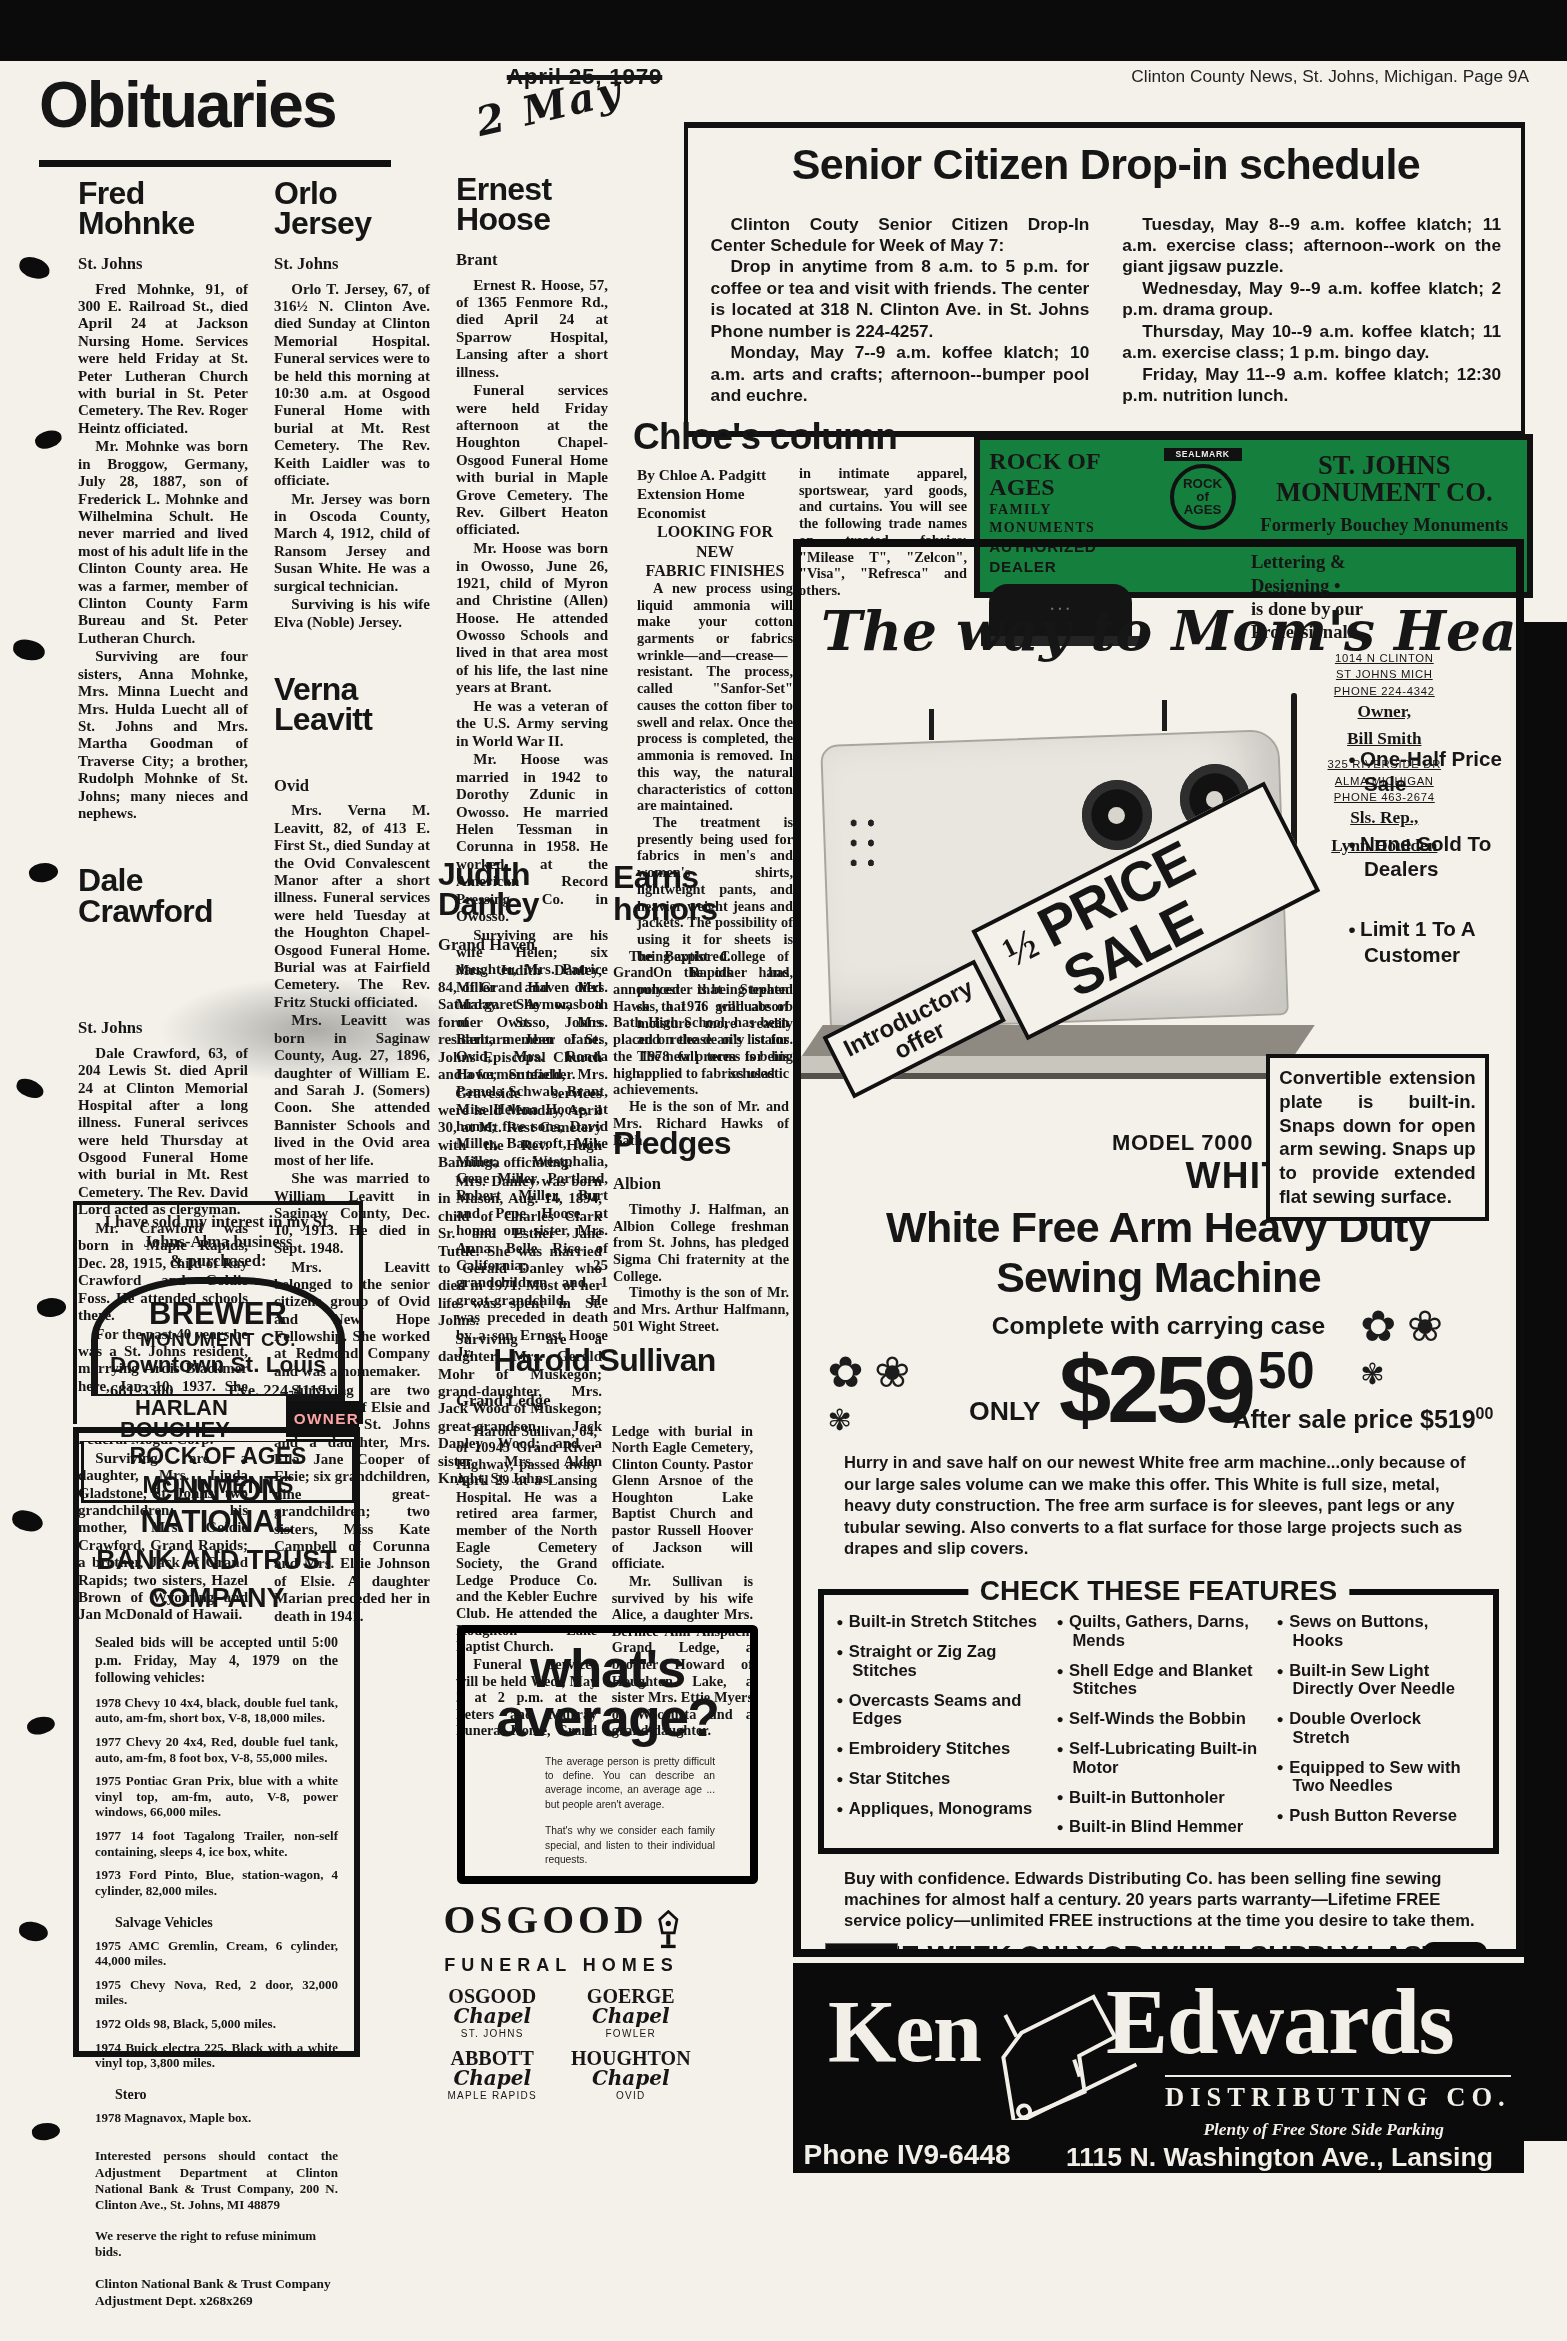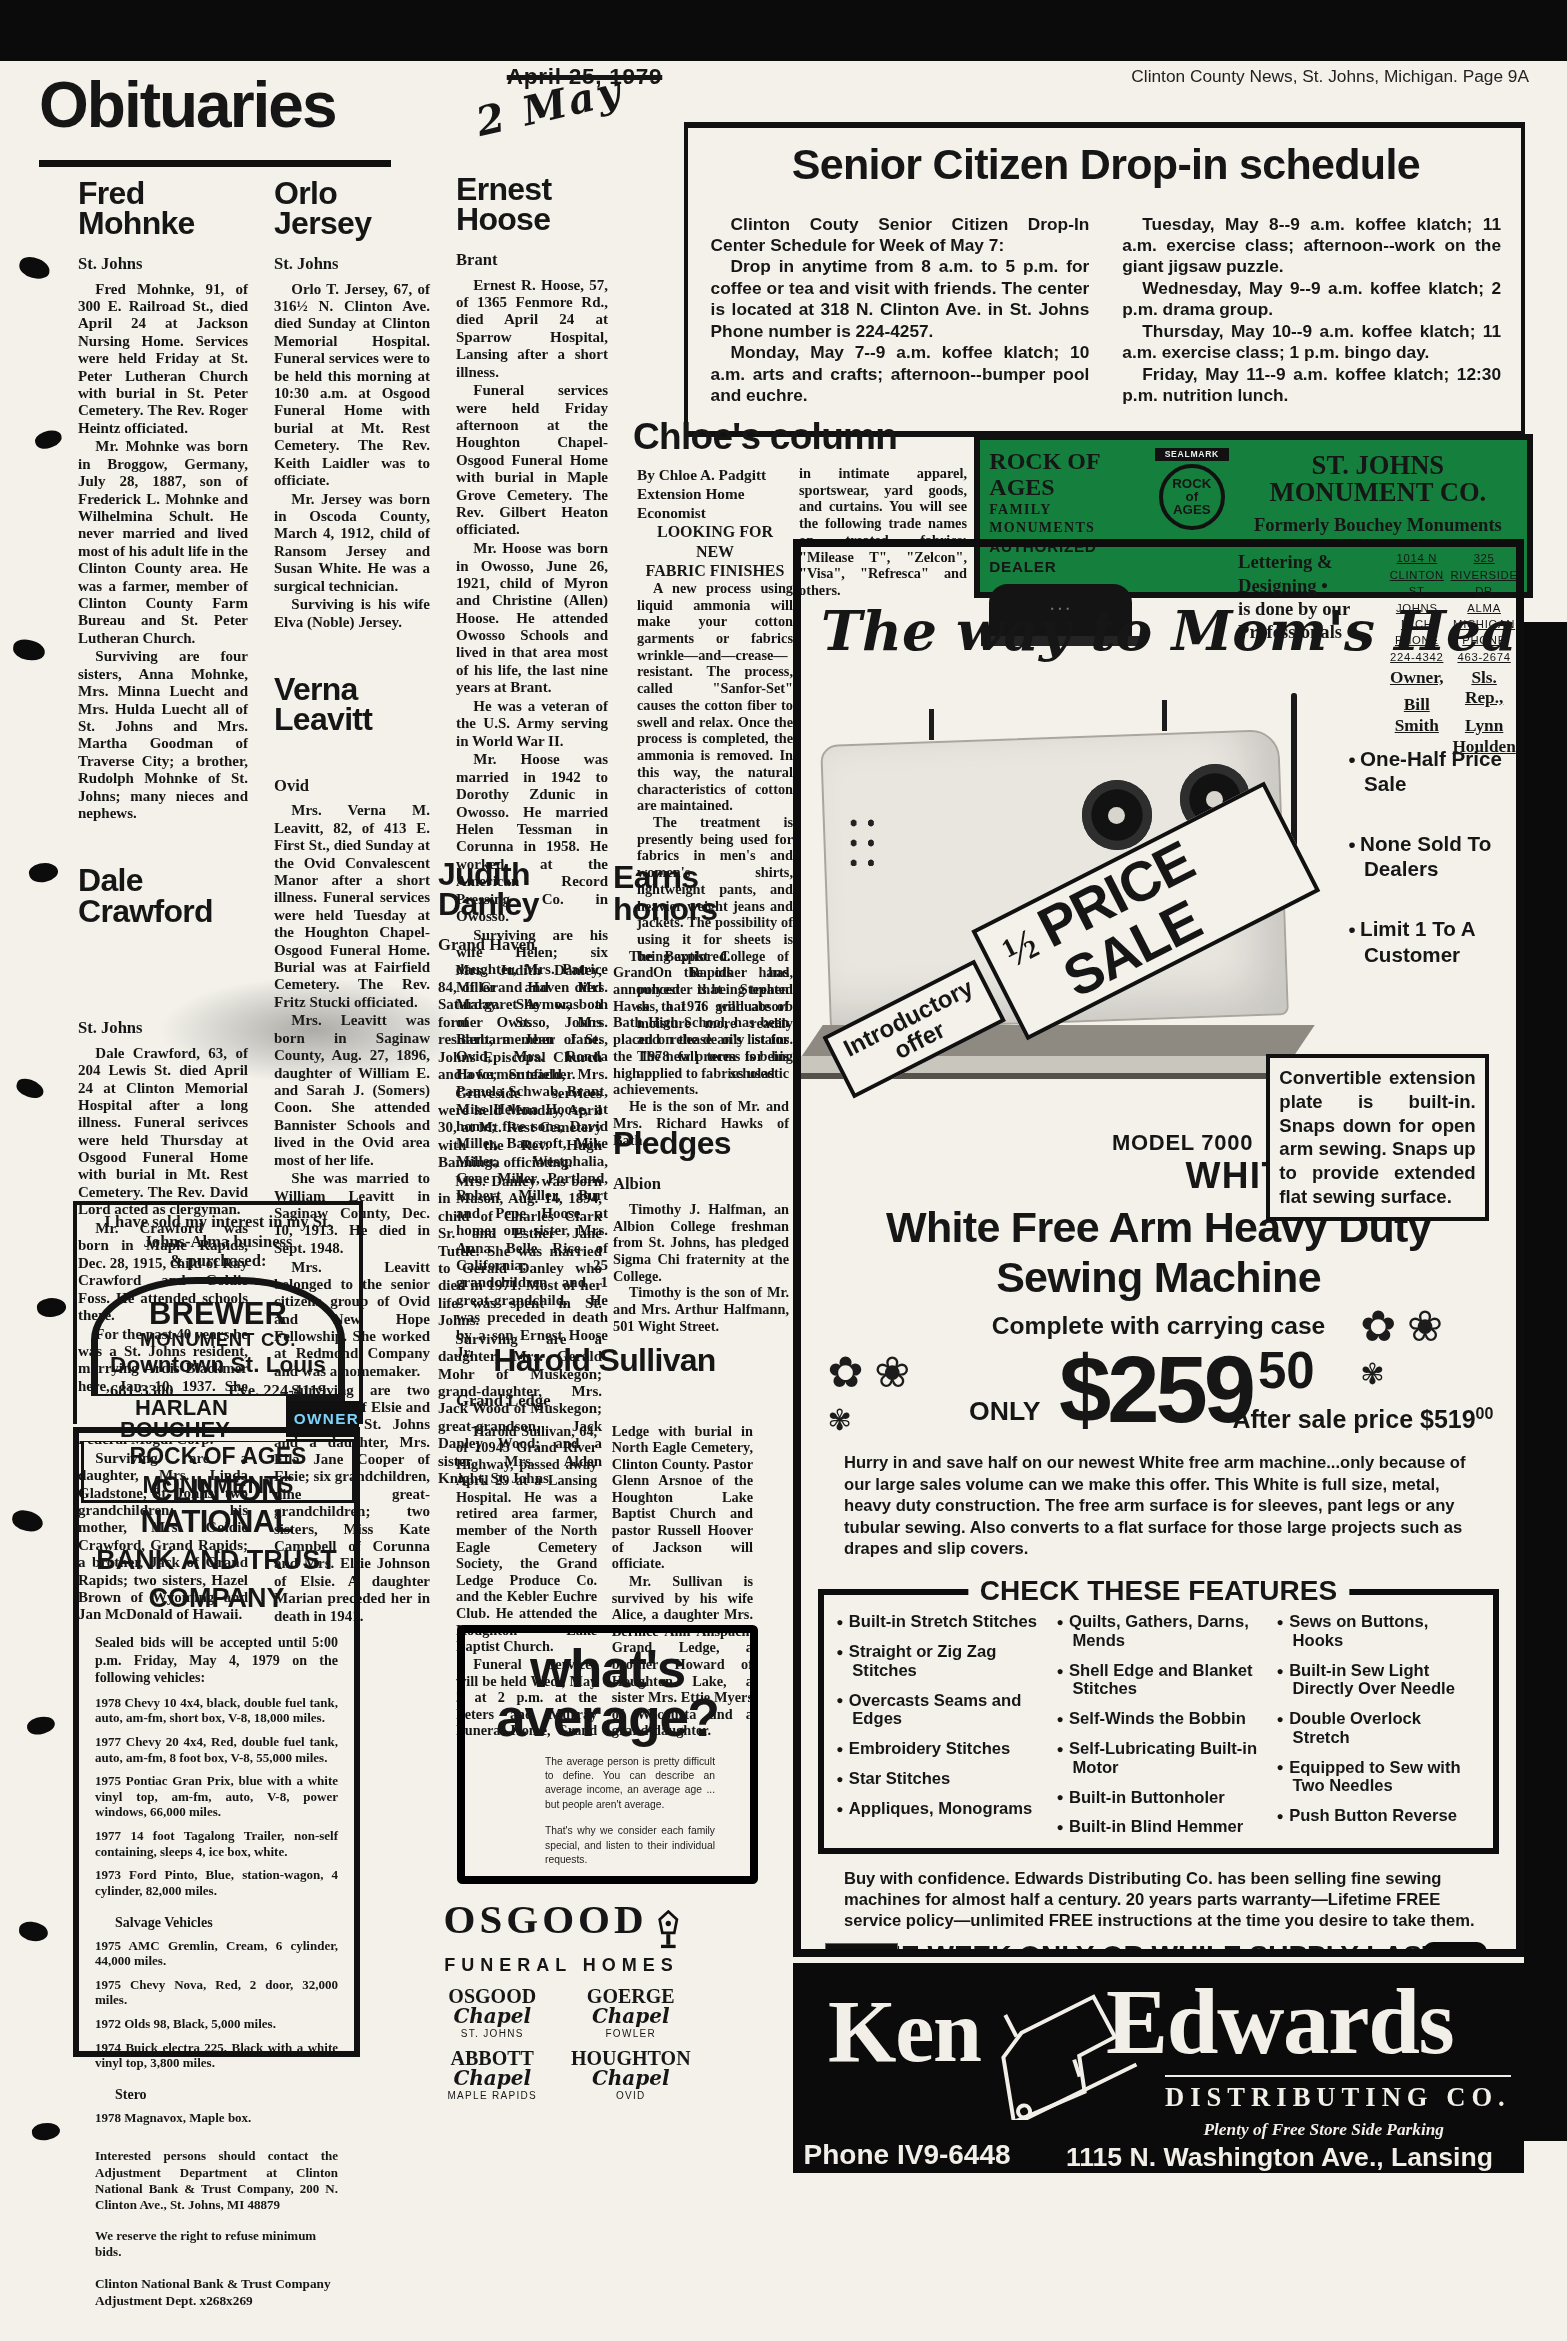--- a/index.html
+++ b/index.html
@@ -58,39 +58,39 @@
   .tomb { margin-top:6.6px; width:143px; height:52px; background:#141414; border-radius:18.6px 18.6px 0 0; position:relative; }
   .tomb small { position:absolute; left:50%; top:20px; transform:translateX(-50%); color:#777; font:8px "Liberation Sans",sans-serif; letter-spacing:1.3px;}
   .tomb-base { width:160px; height:10.6px; background:#232323; margin-left:-8px; }
   .seal { width:78px; text-align:center; }
   .seal .ribbon { background:#111; color:#eee; font:bold 8.6px/1.5 "Liberation Sans",sans-serif; letter-spacing:0.7px; }
   .seal .circ { margin:2.7px auto 0; width:66px; height:66px; border:4.7px solid #111; border-radius:50%;
                 display:flex; flex-direction:column; justify-content:center; font:bold 13.3px/1 "Liberation Sans",sans-serif; }
   .monu-right { flex:1; display:flex; flex-direction:column; }
   .monu-right .name { text-align:center; font:bold 26.6px/1 "Liberation Serif", serif; margin-top:4px; }
   .monu-right .tag { text-align:center; font:bold 18.6px/1 "Liberation Serif", serif; margin-top:10.6px; }
-  .monu-row { display:flex; margin-top:16px; gap:6.6px; }
+  .monu-row { display:flex; margin-top:16px; gap:6.6px;flex-direction:column; }
   .monu-serv { width:145px; font:bold 18.6px/1.25 "Liberation Serif", serif; }
   .monu-off { flex:1; text-align:center;text-decoration:underline; }
   .monu-off .ln { font:11.3px/1.45 "Liberation Sans", sans-serif; letter-spacing:0.7px; }
   .monu-off .role { font:bold 17.3px/1.2 "Liberation Serif", serif; margin-top:2.7px; }
   .monu-off .person { font:bold 17.3px/1.2 "Liberation Serif", serif; margin-top:6.6px; }
 
   
   #brewer { left:73px; top:1201px; width:290px; height:223px; border:4.7px solid #111; padding:6.6px 6.6px 0; text-align:center; }
   #brewer .in1, #brewer .in2 { font:bold 16.6px/1.2 "Liberation Serif", serif; }
   .stone { margin:5.3px auto 0; width:254px; height:124px; border:7.3px solid #141414;
            border-radius:106px 106px 0 0 / 63px 63px 0 0; padding-top:14.6px; }
   .stone .n { font:bold 31px/1 "Liberation Sans", sans-serif; letter-spacing:0; }
   .stone .m { font:bold 18.6px/1.2 "Liberation Sans", sans-serif; letter-spacing:0.7px; }
   .stone .d { font:bold 22.6px/1.15 "Liberation Sans", sans-serif; }
   .stone .ph { display:flex; justify-content:space-between; padding:4px 12px 0; font:bold 16.6px "Liberation Serif", serif; }
   .base-bar { margin:0 -6.6px; height:36px; background:#101010; display:flex; align-items:center; justify-content:center; gap:8px; }
   .base-bar .nm { background:#f3f1ea; padding:0.7px 6.6px; font:bold 22px/1 "Liberation Sans", sans-serif; }
-  .base-bar .ow { color:#7dd3fc; font:bold 15.3px/1 "Liberation Sans", sans-serif; letter-spacing:1.3px; }
+  .base-bar .ow { color:#fca5a5; font:bold 15.3px/1 "Liberation Sans", sans-serif; letter-spacing:1.3px; }
   .foot-bar { margin:2.7px -2.7px 0; border:3.3px solid #111; font:bold 23px/1.25 "Liberation Sans", sans-serif; }
 
   
   #bank { left:73px; top:1427px; width:287px; height:630px; border:6px solid #111; padding:19px 16px 0; }
   #bank .t1 { text-align:center; font:bold 31px/1 "Liberation Sans", sans-serif; margin-top:22.6px; letter-spacing:-0.7px;}
   #bank .t2 { text-align:center; font:bold 27px/1 "Liberation Sans", sans-serif; margin-top:10.6px; }
   #bank .intro { margin-top:22.6px; font:bold 14px/1.25 "Liberation Serif", serif; text-align:justify; }
   #bank .vp { font:bold 13px/1.2 "Liberation Serif", serif; text-align:justify; margin-top:8px; }
   #bank .sub { font:bold 14px/1 "Liberation Serif", serif; margin-top:17.3px;margin-left:20px; }
   #bank .contact { margin-top:22.6px; font:bold 13px/1.25 "Liberation Serif", serif; text-align:justify; }

